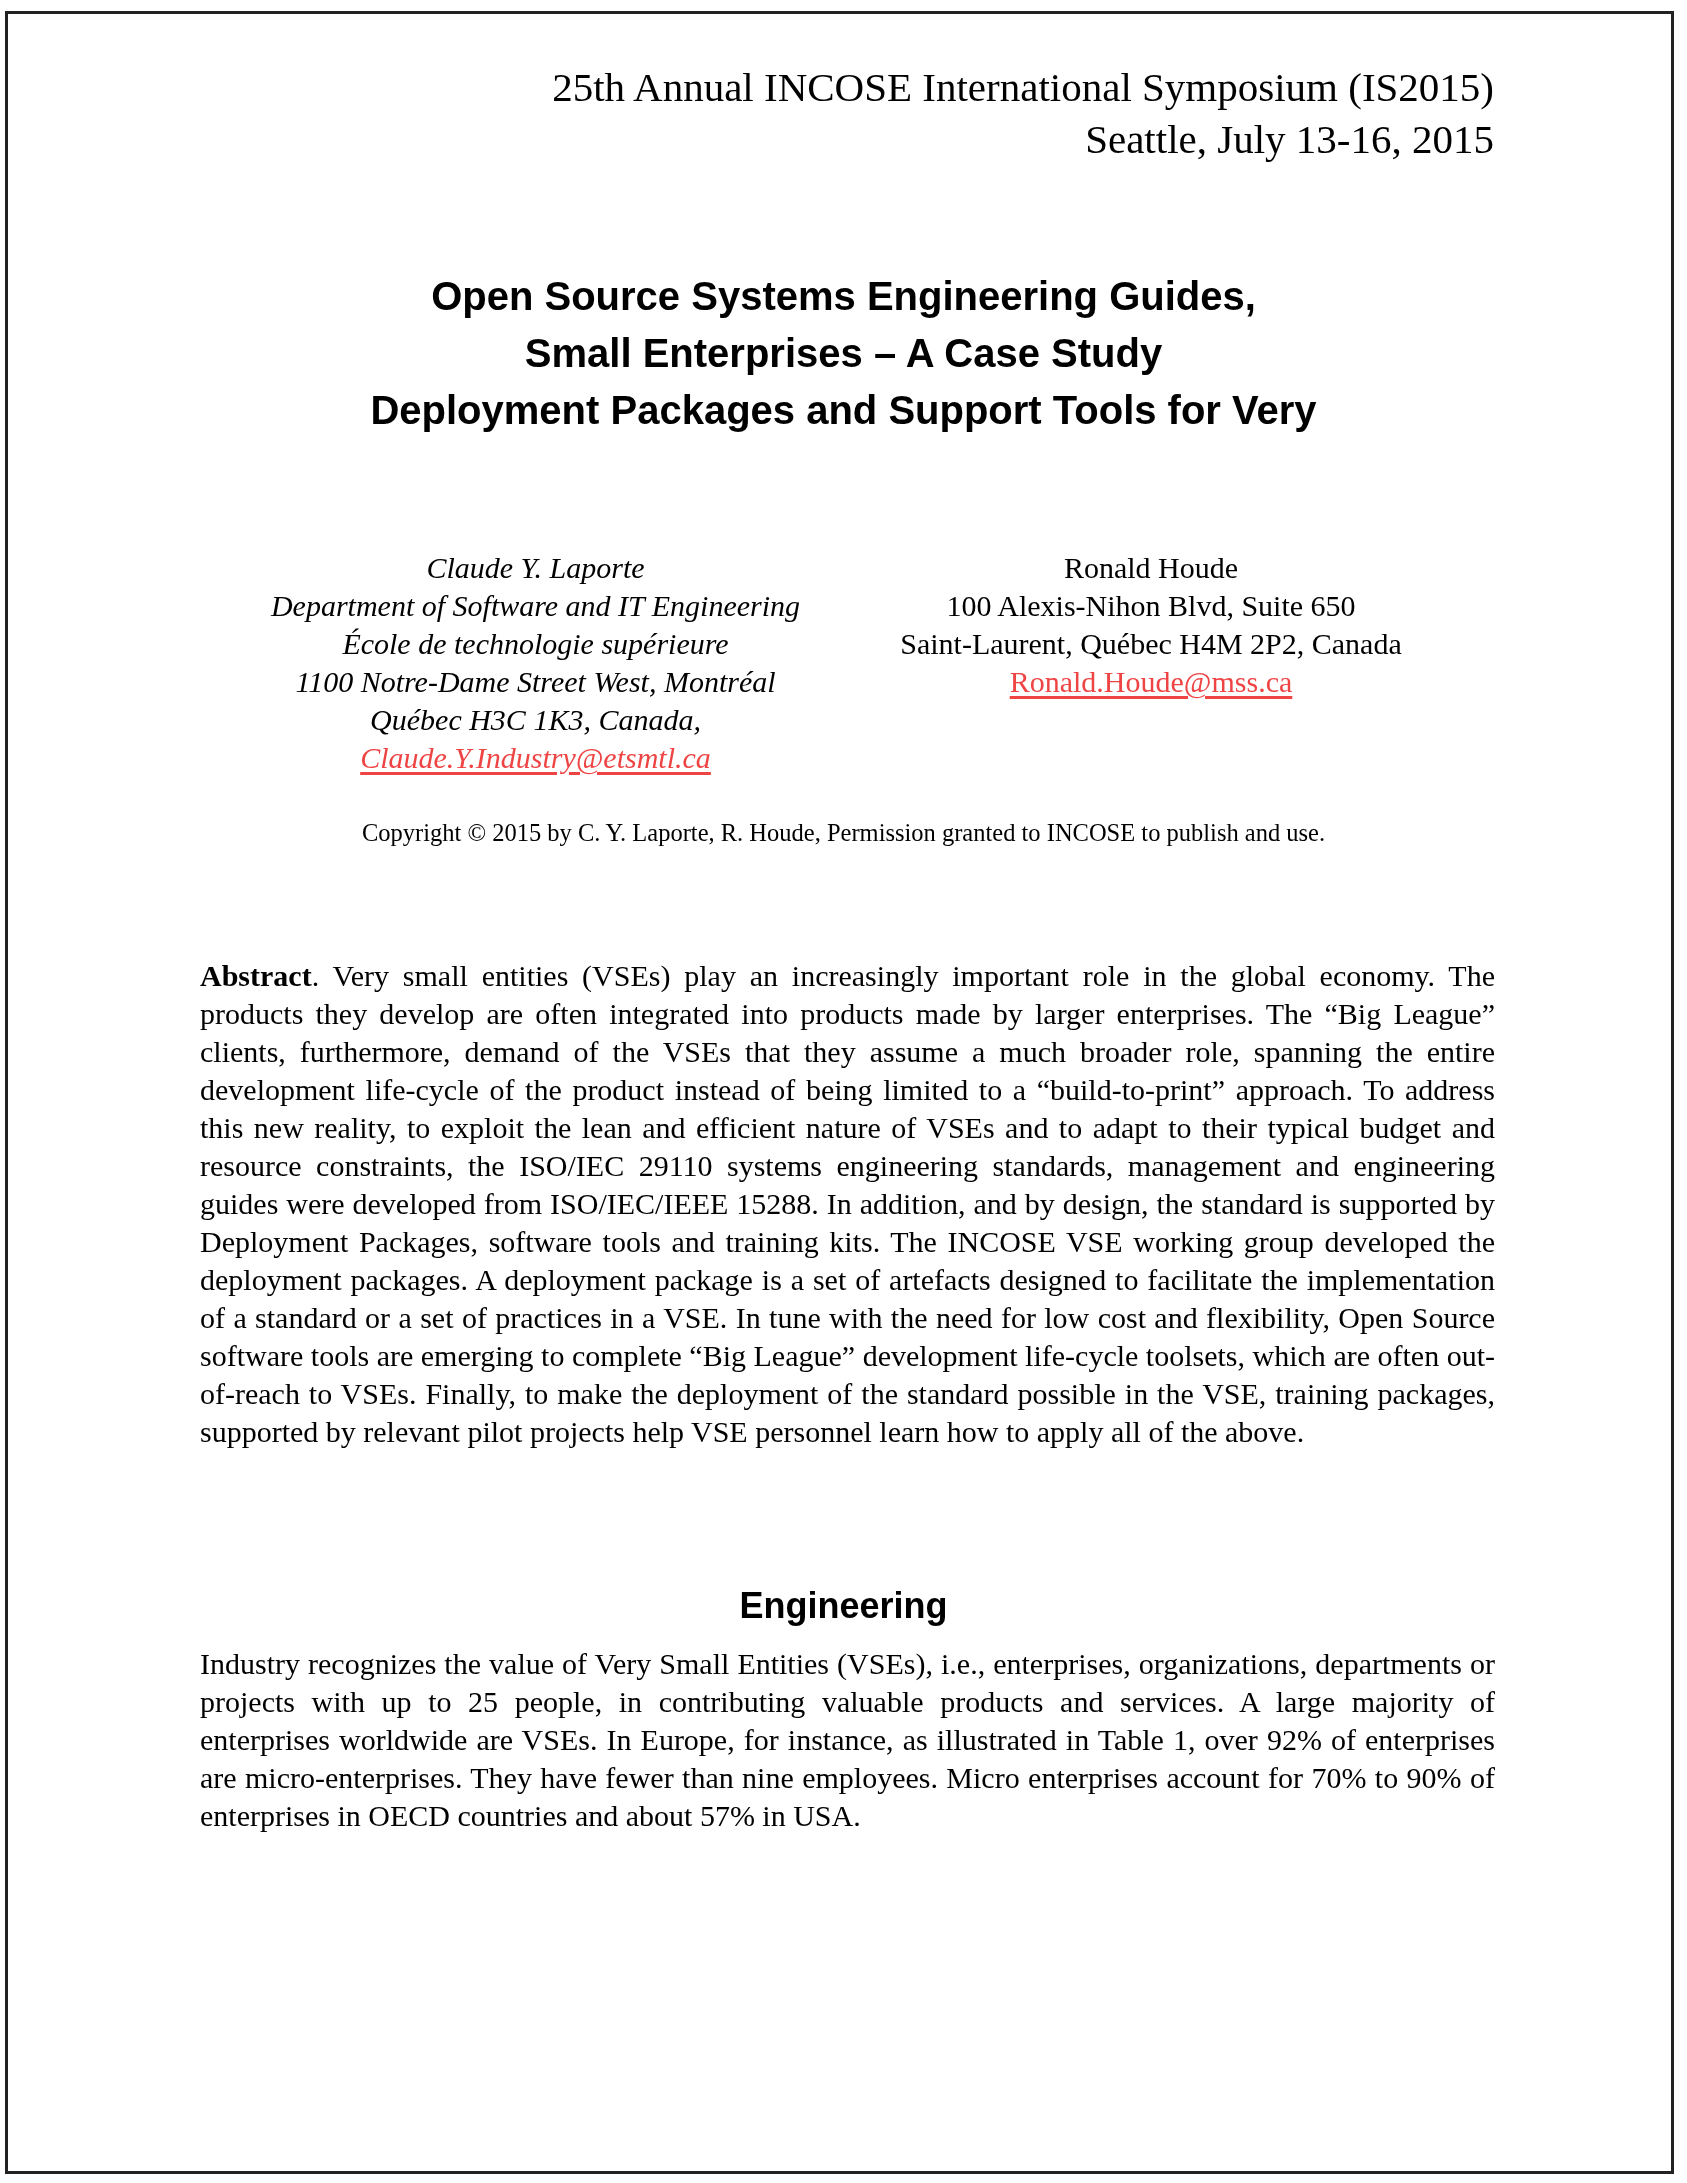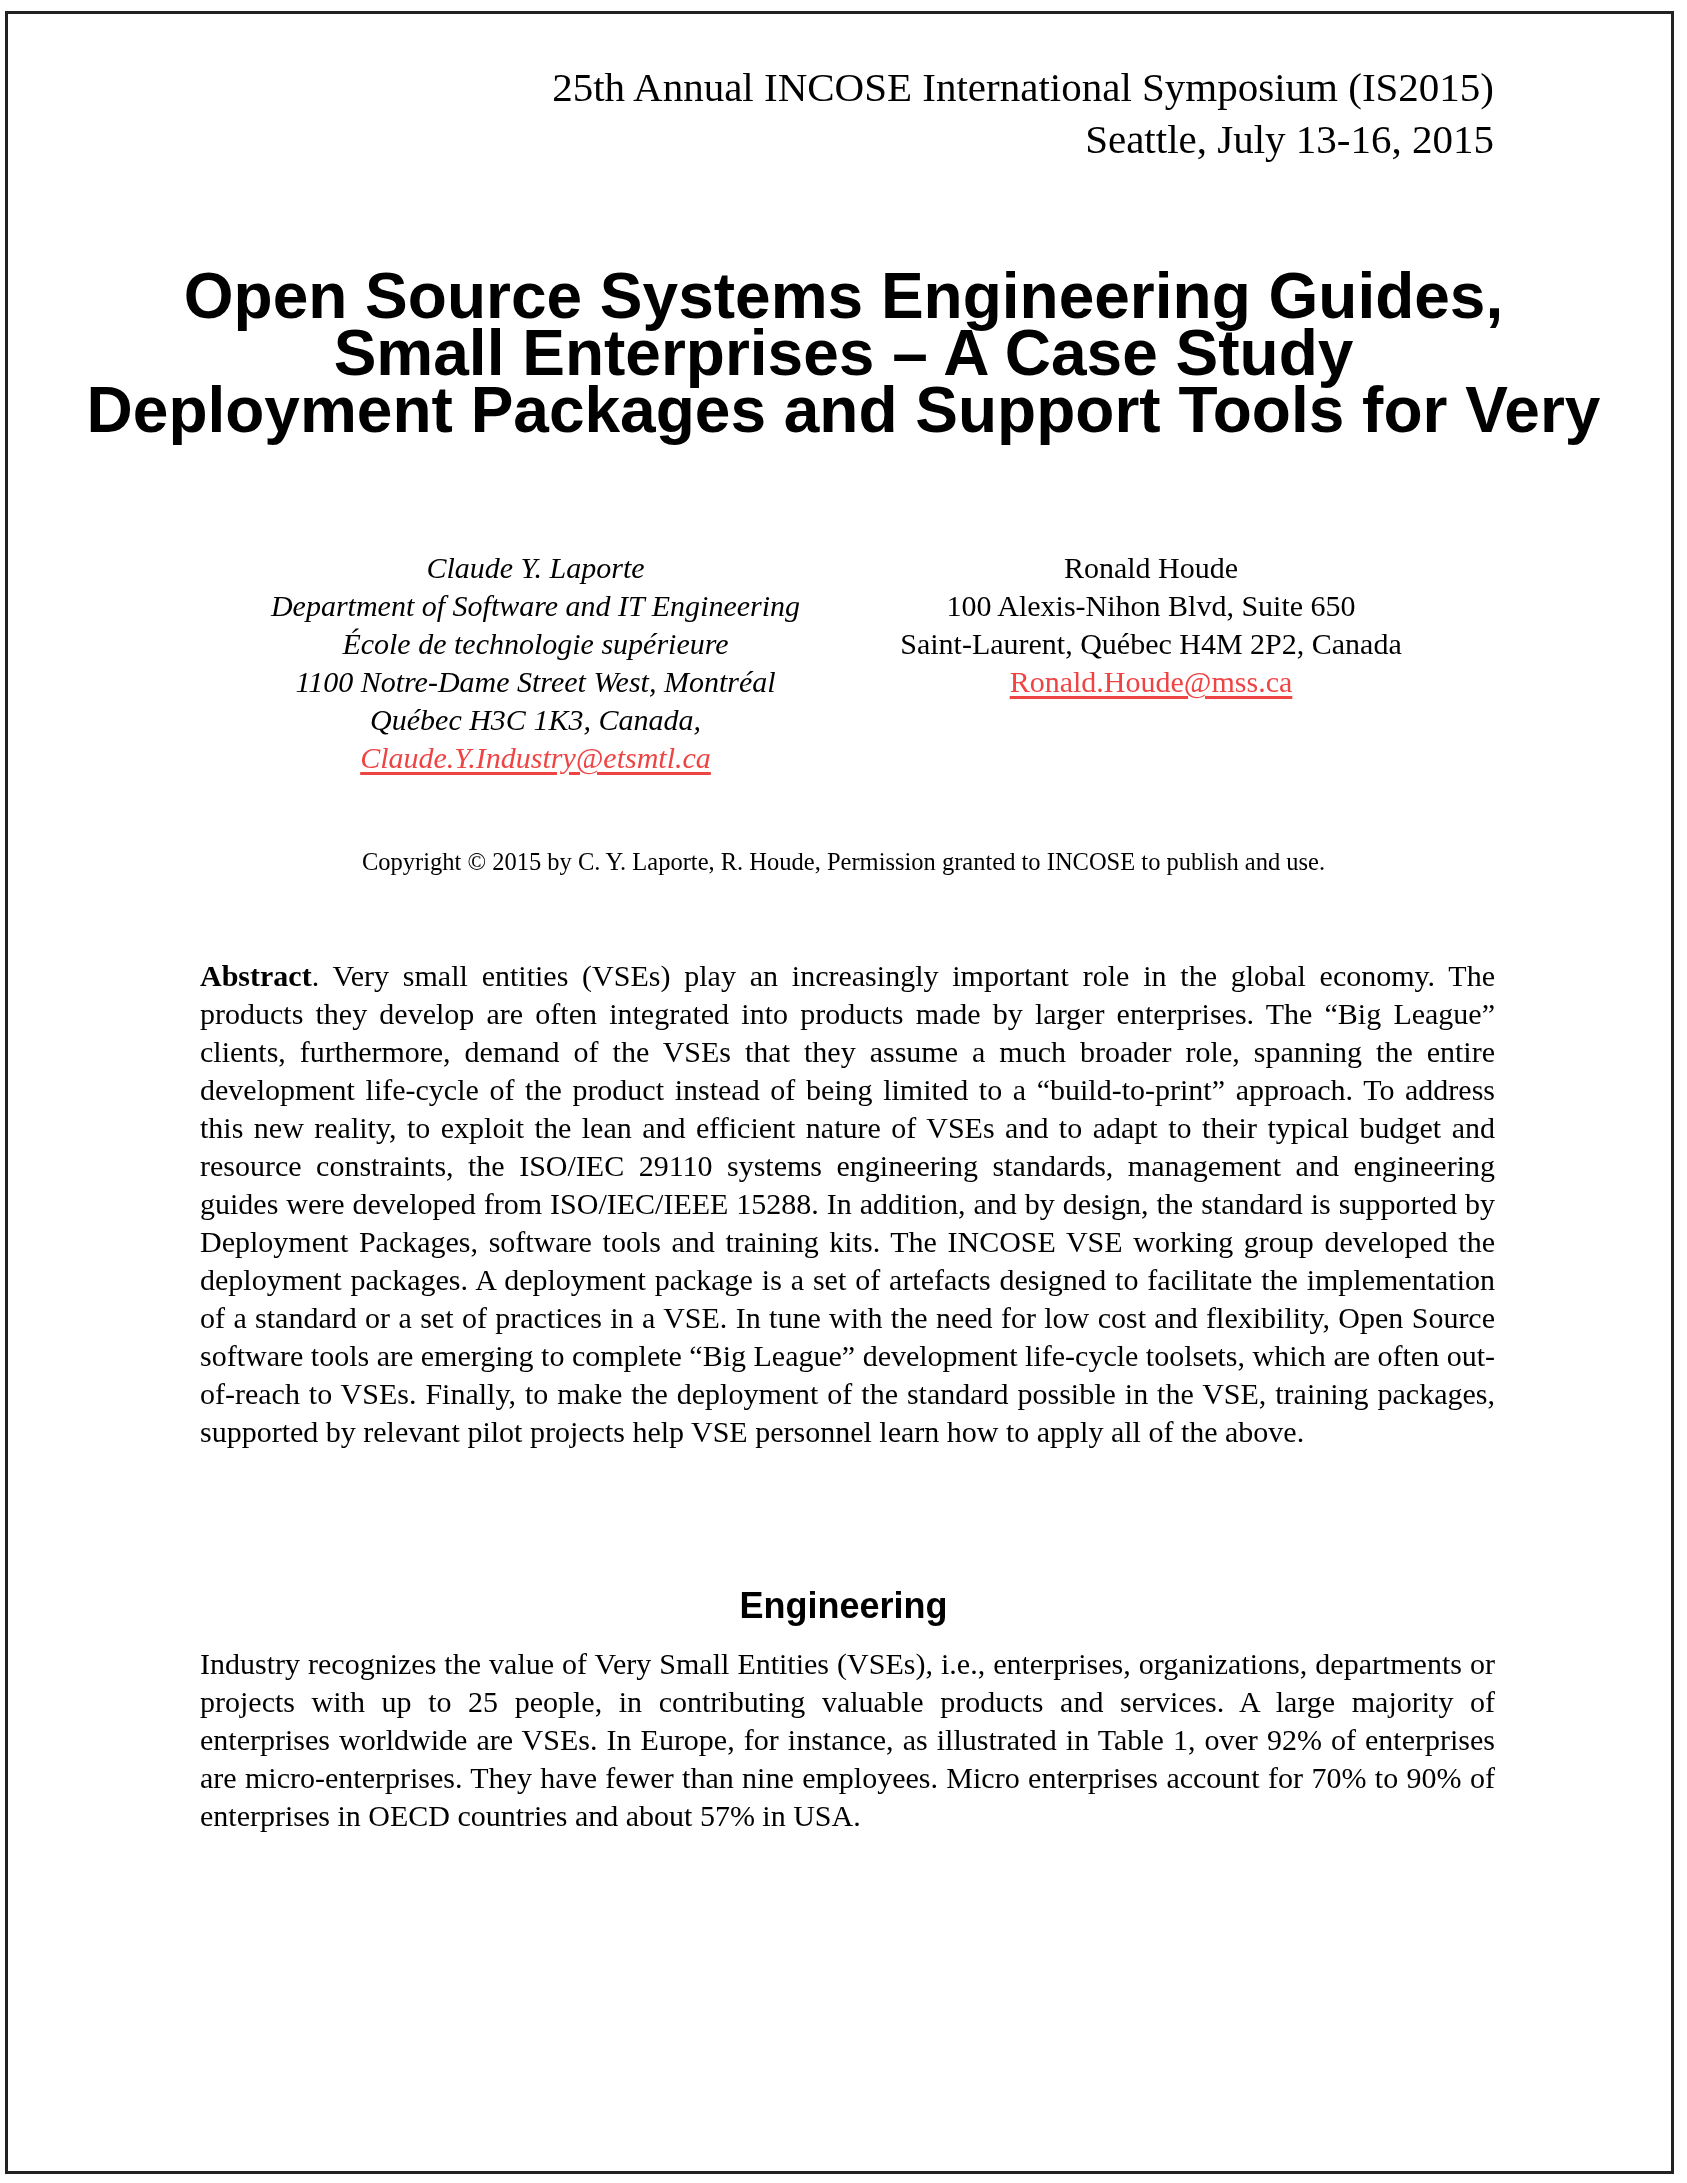--- a/index.html
+++ b/index.html
@@ -9,31 +9,31 @@
     border: 3.3px solid #222222; box-sizing: content-box;
   }
   .serif { font-family: "Liberation Serif", "DejaVu Serif", serif; color: #000; }
   .sans { font-family: "Liberation Sans", "DejaVu Sans", sans-serif; color: #000; }
   .conf-header {
     position: absolute; right: 193px; top: 61px; text-align: right;
     font-size: 41px; line-height: 52px;
   }
   .title {
     position: absolute; left: 0; width: 1687px; top: 268px; text-align: center;
-    font-size: 64px; font-weight: bold; line-height: 57px;
+    font-size: 40px; font-weight: bold; line-height: 57px;
   }
   .author-col {
     position: absolute; top: 549px; text-align: center;
     font-size: 30px; line-height: 38px;
   }
   .author-left { left: 198px; width: 675px; font-style: italic; }
   .author-right { left: 817px; width: 668px; }
   .email-link { color: #ef4444; text-decoration: underline; text-underline-offset: 4px; }
   .copyright {
-    position: absolute; left: 0; width: 1687px; top: 847px; text-align: center;
+    position: absolute; left: 0; width: 1687px; top: 818px; text-align: center;
     font-size: 24.5px; line-height: 30px;
   }
   .para {
     position: absolute; left: 200px; width: 1295px;
     font-size: 30px; line-height: 38px; text-align: justify;
   }
   .abstract { top: 957px; }
   .intro-heading {
     position: absolute; left: 0; width: 1687px; top: 1585px; text-align: center;
     font-size: 36px; font-weight: bold; line-height: 42px;

